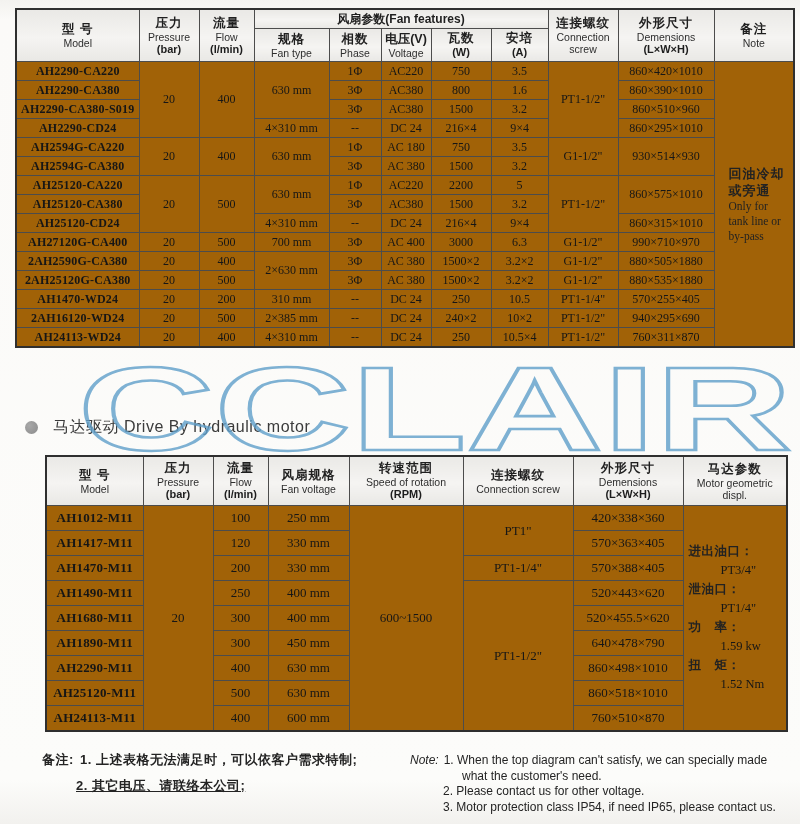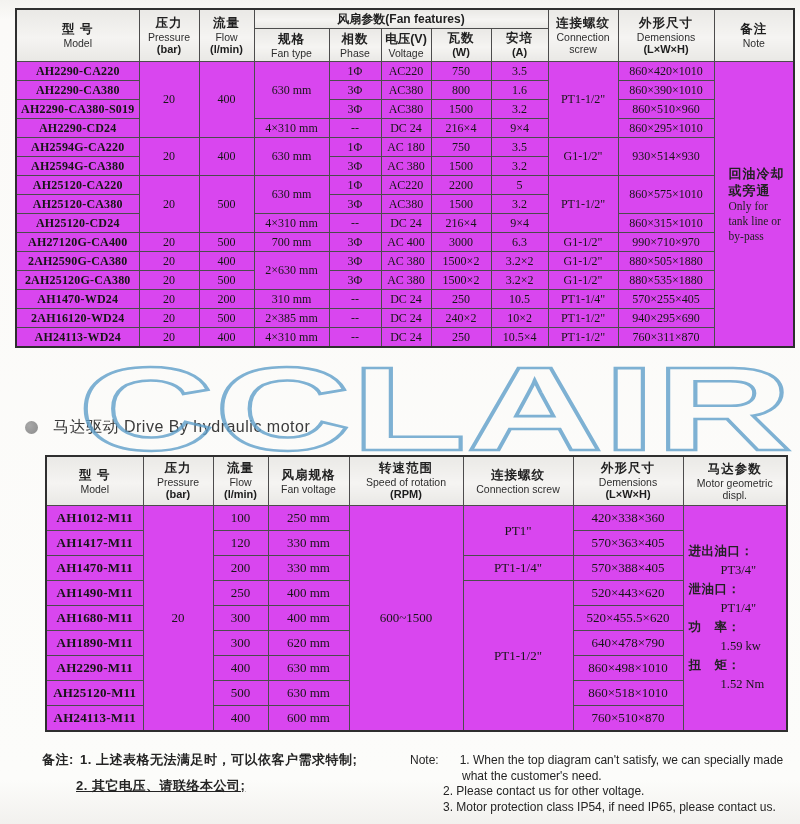--- a/index.html
+++ b/index.html
@@ -1,21 +1,21 @@
 <!DOCTYPE html>
 <html><head>
 <meta charset="utf-8">
 <style>
   html,body{margin:0;padding:0;}
   body{
     width:800px;height:824px;position:relative;overflow:hidden;
     background:linear-gradient(180deg,#f3f2ef 0,#fbfaf8 20px,#fcfcfa 780px,#f2f1ee 824px);
     font-family:"Liberation Sans",sans-serif;color:#1d1d1d;
   }
-  table{border-collapse:collapse;table-layout:fixed;background:#d946ef;}
+  table{border-collapse:collapse;table-layout:fixed;background:#a16207;}
   th,td{border:1px solid #4c4c4c;overflow:hidden;padding:0 1px;}
   table.spec{border:2px solid #2f2f2f;}
   th{background:linear-gradient(180deg,#eae9e6,#f5f4f2 55%,#e9e8e5);vertical-align:middle;text-align:center;}
   .zh{font-size:12.5px;font-weight:bold;color:#1f1f1f;line-height:15px;letter-spacing:1px;}
   .en{font-size:10.5px;font-weight:normal;color:#2e2e2e;line-height:12px;letter-spacing:0;}
   .unit{font-size:11px;font-weight:bold;line-height:13px;letter-spacing:0;}
   td{font-family:"Liberation Serif",serif;font-size:12px;text-align:center;vertical-align:middle;color:#161616;}
   
   .t1{position:absolute;top:8px;left:15px;width:778px;}
   .t1 thead tr.gr1 th{height:18px;}
@@ -36,21 +36,21 @@
   .t2tbl td.model{font-size:13px;text-align:center;}
   .motor{ text-align:left;vertical-align:middle;padding:2px 2px 2px 5px;}
   .motor .ml{font-family:"Liberation Sans",sans-serif;font-size:12.5px;font-weight:bold;color:#222;line-height:19px;letter-spacing:0.5px;}
   .motor .mv{font-family:"Liberation Serif",serif;font-size:12.5px;color:#161616;line-height:19px;padding-left:32px;}
   
   .notes-zh{position:absolute;top:751px;left:42px;font-size:13px;color:#242424;font-weight:bold;letter-spacing:0.5px;}
   .notes-zh .row{margin-bottom:8px;white-space:nowrap;}
   .notes-zh .pfx{margin-right:2px;}
   .notes-zh .ind{padding-left:34px;text-decoration:underline;}
   .notes-en{position:absolute;top:753px;left:410px;font-size:12px;color:#242424;line-height:15.5px;width:385px;}
-  .notes-en .pfx{margin-right:21px;}
+  .notes-en .pfx{margin-right:5px;font-style:italic;}
   .notes-en .ind1{padding-left:33px;}
   .notes-en .ind2{padding-left:52px;}
   
   .watermark{position:absolute;top:350px;left:76px;opacity:0.8;pointer-events:none;}
 </style>
 </head>
 <body>
 
 <table class="spec t1">
   <colgroup>
@@ -388,21 +388,21 @@
     </tr>
     <tr>
       <td class="model">AH1680-M11</td>
       <td>300</td>
       <td>400 mm</td>
       <td>520×455.5×620</td>
     </tr>
     <tr>
       <td class="model">AH1890-M11</td>
       <td>300</td>
-      <td>620 mm</td>
+      <td>450 mm</td>
       <td>640×478×790</td>
     </tr>
     <tr>
       <td class="model">AH2290-M11</td>
       <td>400</td>
       <td>630 mm</td>
       <td>860×498×1010</td>
     </tr>
     <tr>
       <td class="model">AH25120-M11</td>

